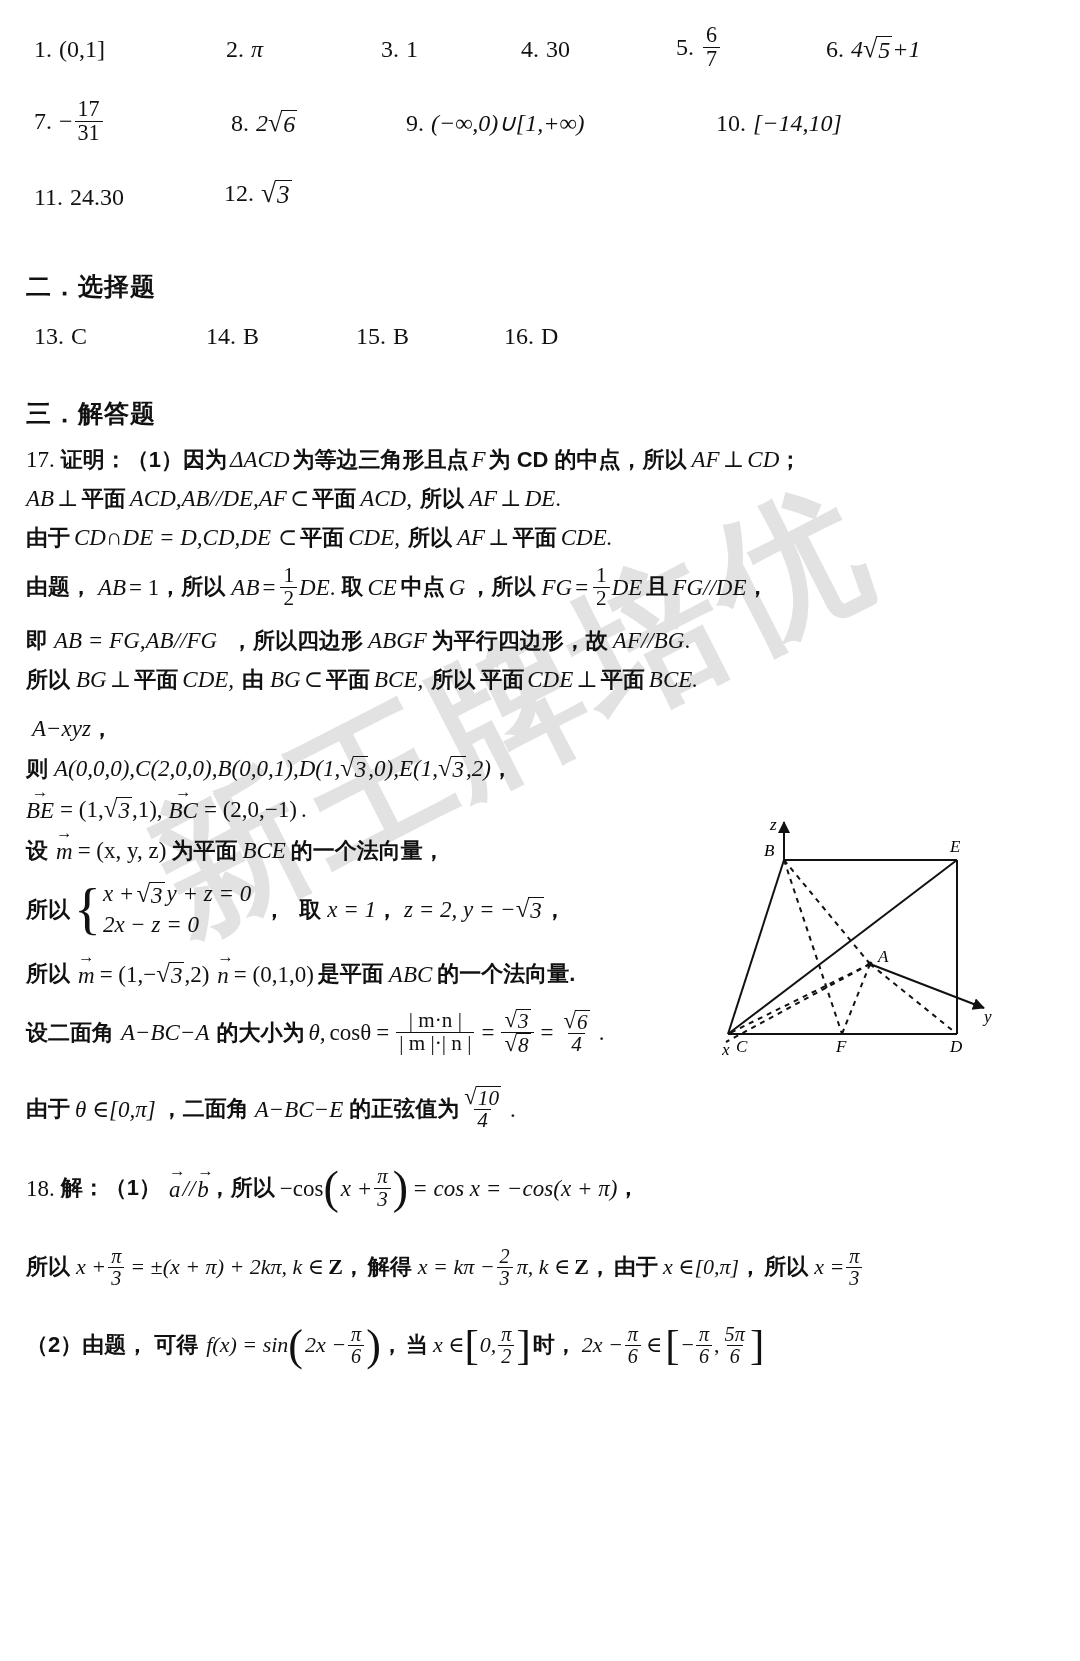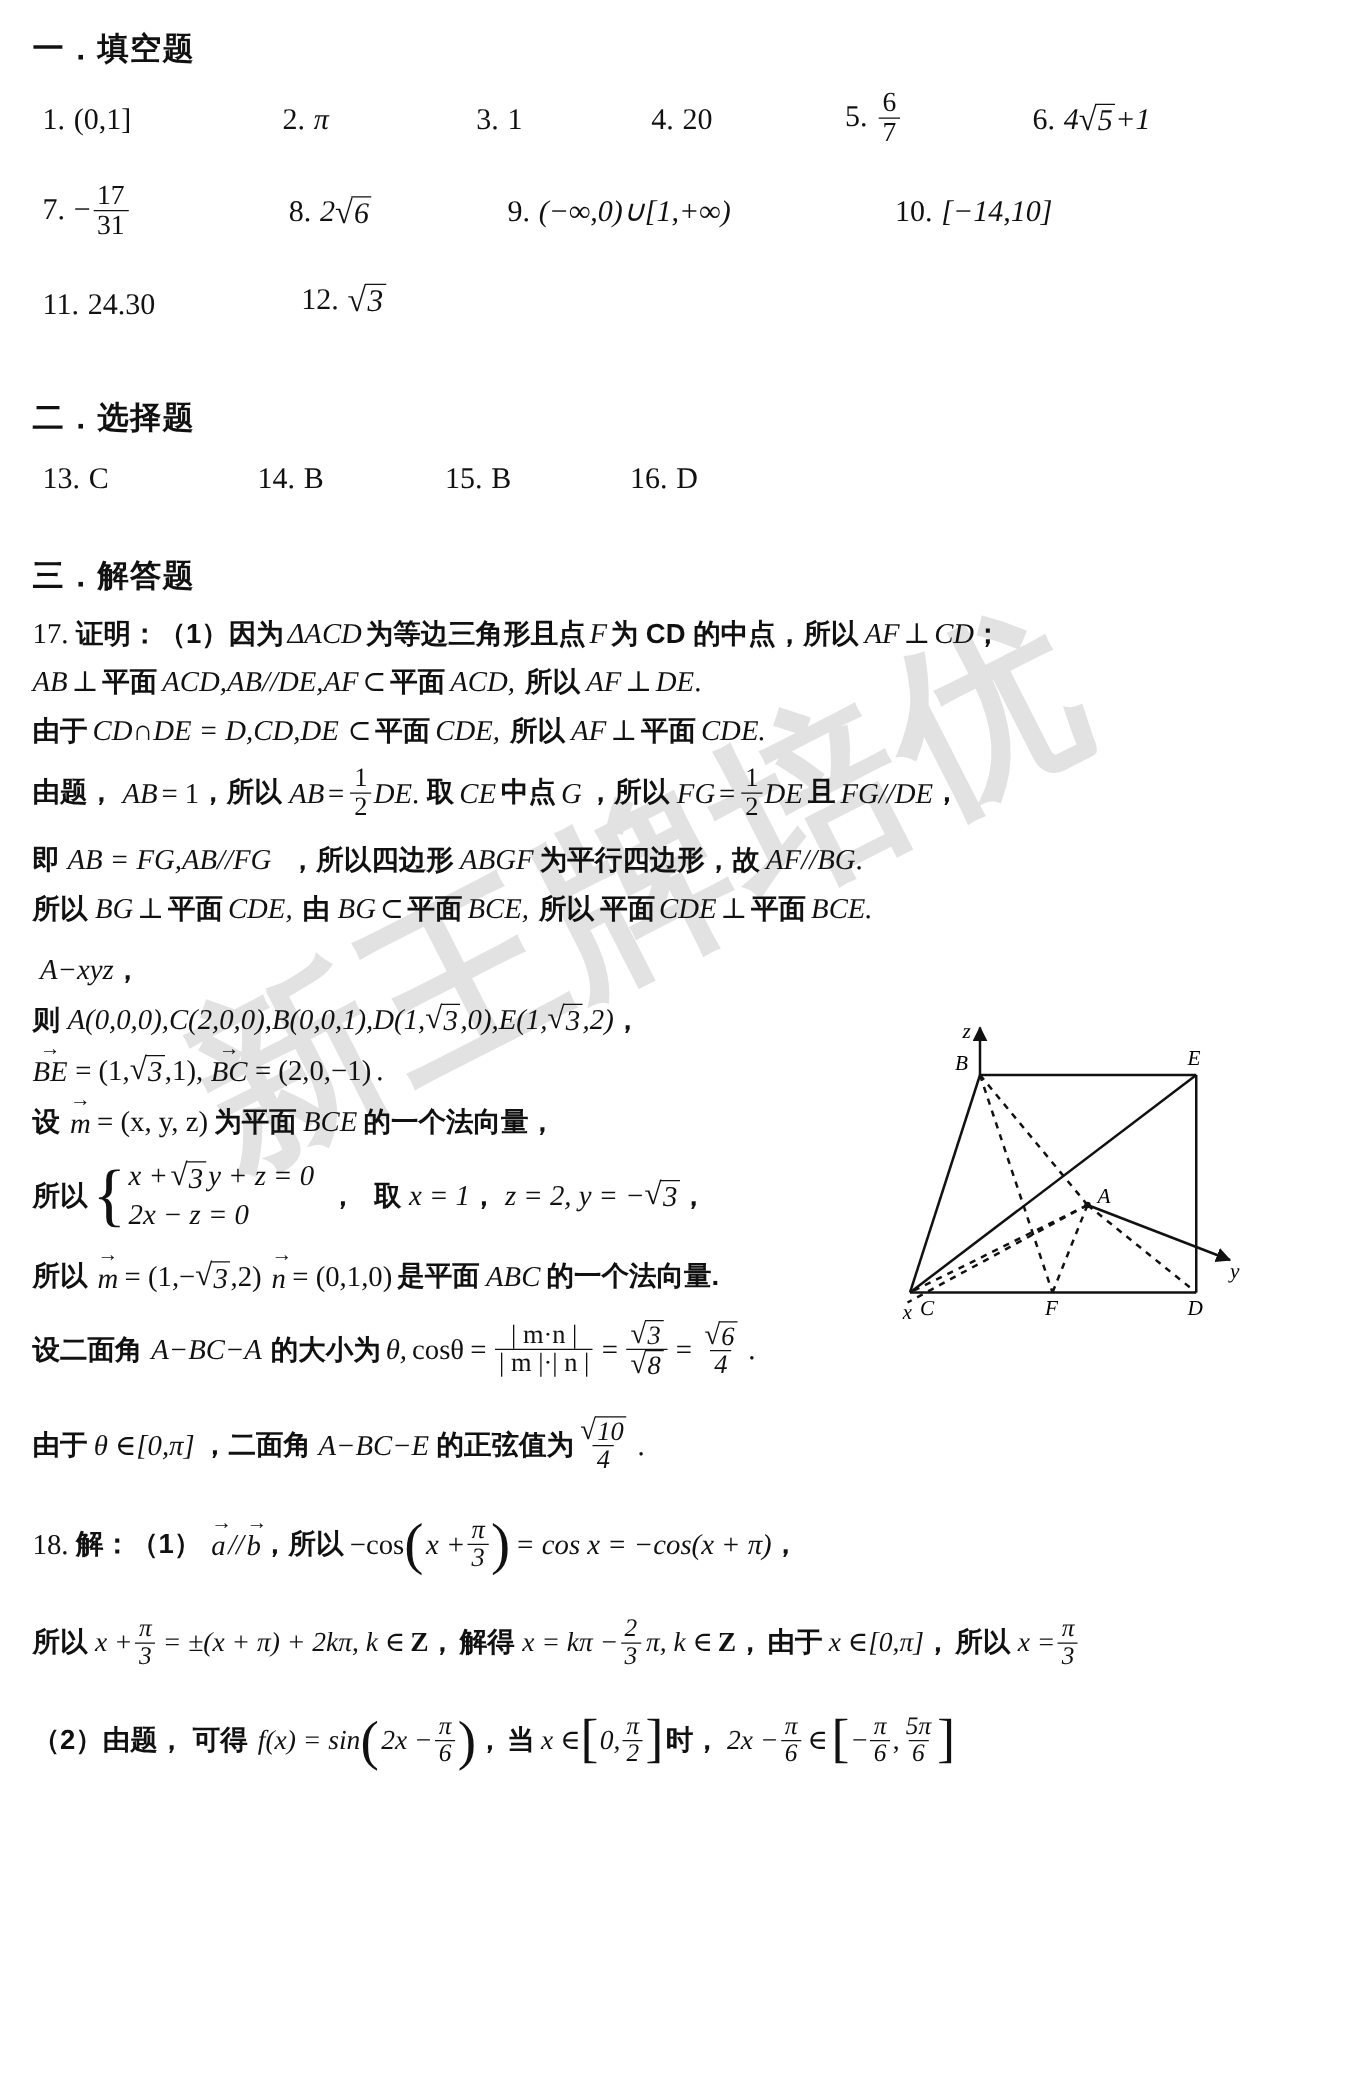--- a/index.html
+++ b/index.html
@@ -145,38 +145,37 @@
 </style>
 </head>
 <body>
 
 <div id="watermark">
   <div class="wm-text">新王牌培优</div>
 </div>
 
 <div class="page">
 
-  <div class="sec-head">一．填空题</div>
 
   <div class="ans-row tall">
     <div class="ans" style="left:8px; top:14px;">
       <span class="num">1.</span>
       <span class="val upright">(0,1]</span>
     </div>
     <div class="ans" style="left:200px; top:14px;">
       <span class="num">2.</span>
       <span class="val">π</span>
     </div>
     <div class="ans" style="left:355px; top:14px;">
       <span class="num">3.</span>
       <span class="val upright">1</span>
     </div>
     <div class="ans" style="left:495px; top:14px;">
       <span class="num">4.</span>
-      <span class="val upright">20</span>
+      <span class="val upright">30</span>
     </div>
     <div class="ans" style="left:650px; top:2px;">
       <span class="num">5.</span>
       <span class="frac">
         <span class="n">6</span>
         <span class="d">7</span>
       </span>
     </div>
     <div class="ans" style="left:800px; top:14px;">
       <span class="num">6.</span>
@@ -214,21 +213,21 @@
       <span class="num">10.</span>
       <span class="val">[−14,10]</span>
     </div>
   </div>
 
   <div class="ans-row" style="height:86px;">
     <div class="ans" style="left:8px; top:10px;">
       <span class="num">11.</span>
       <span class="val upright">24.30</span>
     </div>
-    <div class="ans" style="left:215px; top:6px;">
+    <div class="ans" style="left:198px; top:6px;">
       <span class="num">12.</span>
       <span class="sqrt" style="font-size:1.05em;">
         <span class="rad">√</span>
         <span class="cnt it">3</span>
       </span>
     </div>
   </div>
 
   <div class="sec-head" style="margin-top:10px;">二．选择题</div>
 

